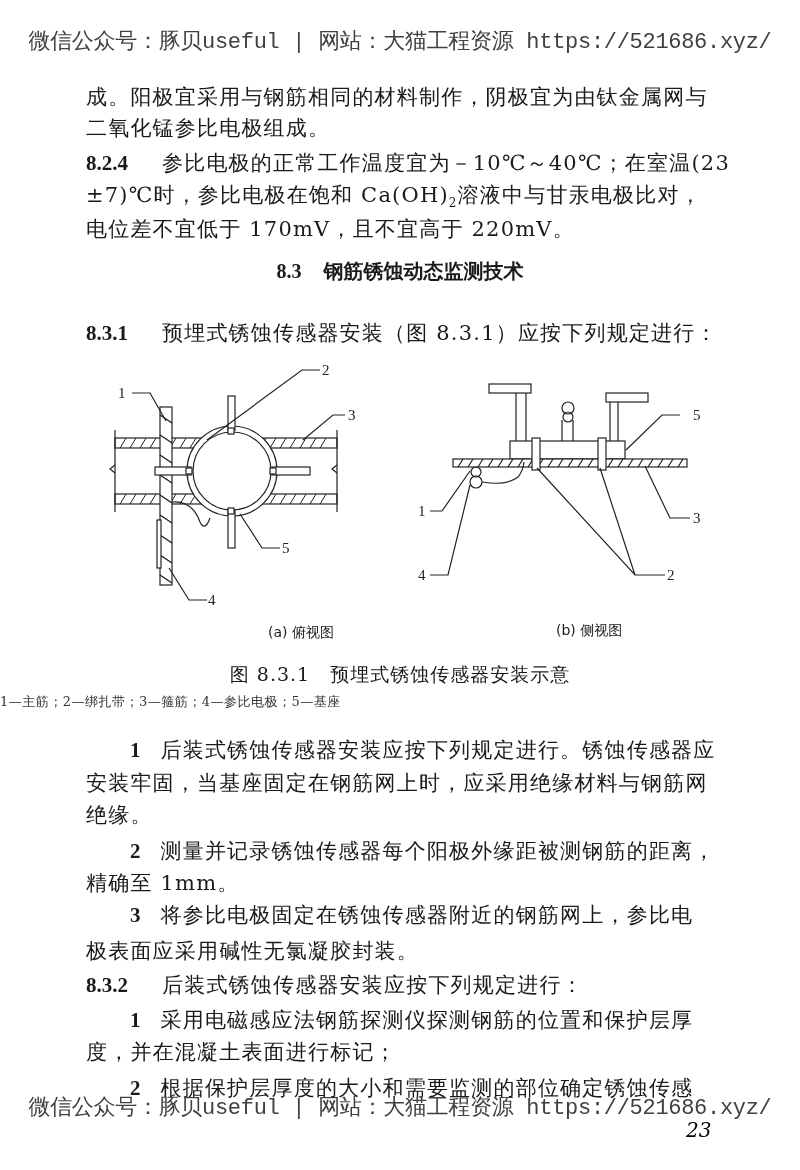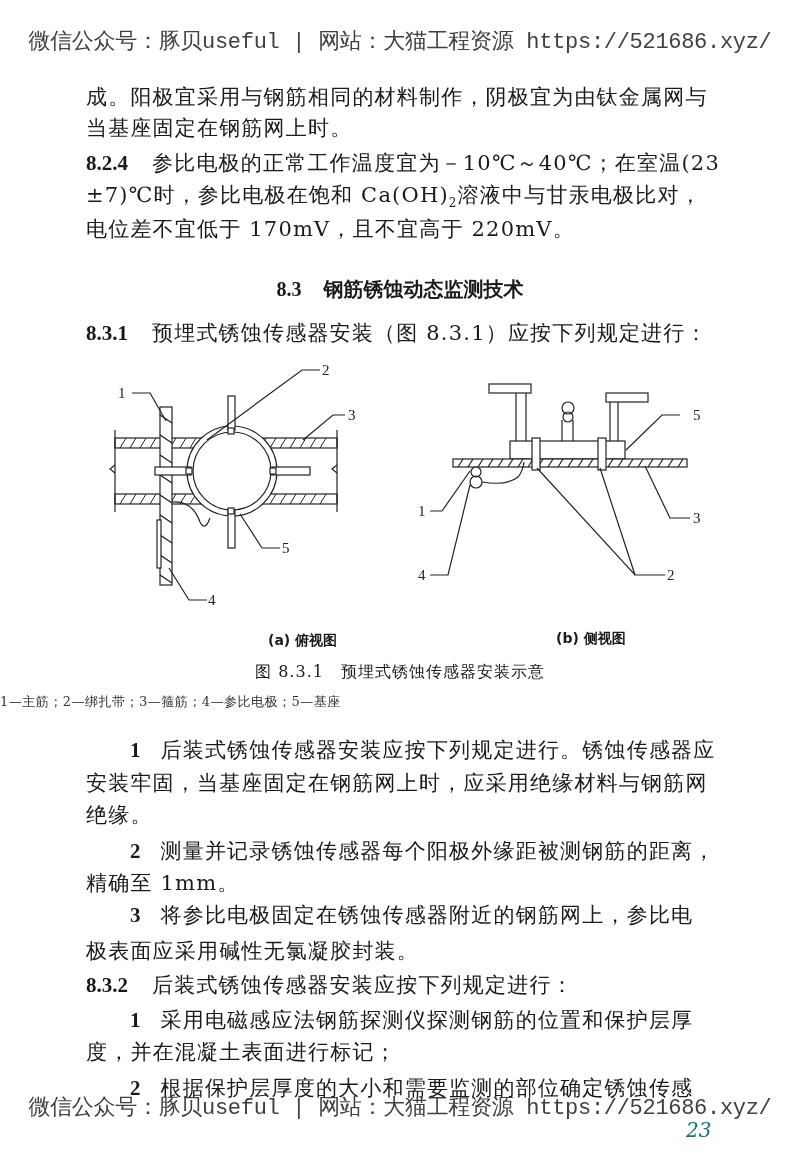--- a/index.html
+++ b/index.html
@@ -5,49 +5,49 @@
   html, body { margin:0; padding:0; background:#ffffff; }
   body { width:800px; height:1170px; position:relative; overflow:hidden;
          font-family:"DejaVu Serif","Liberation Serif",serif; color:#1a1a1a; }
   .wm { position:absolute; left:0; width:800px; text-align:center;
         font-family:"Liberation Mono","DejaVu Sans Mono",monospace;
         color:#404040; font-size:22px; letter-spacing:-0.3px; white-space:nowrap; }
   .wm-top { top:26px; }
   .wm-bot { top:1092px; }
   .line { position:absolute; left:86px; width:645px; font-size:21px; line-height:31px;
           white-space:nowrap; letter-spacing:1.2px; }
-  .clause-no { font-weight:bold; font-family:"Liberation Serif",serif; margin-right:24px; letter-spacing:0; }
+  .clause-no { font-weight:bold; font-family:"Liberation Serif",serif; margin-right:34px; letter-spacing:0; }
   .item-no { font-weight:bold; font-family:"Liberation Serif",serif; margin-right:20px; margin-left:44px; letter-spacing:0;}
   .section { position:absolute; left:0; width:800px; text-align:center; font-size:20px; font-weight:bold;
              font-family:"DejaVu Sans","Liberation Sans",sans-serif; }
   .section .num { font-family:"Liberation Serif",serif; margin-right:22px; }
   .figure { position:absolute; }
-  .subcap { position:absolute; font-size:14px; font-weight:bold; font-family:"DejaVu Sans",sans-serif;margin-top:8px; }
-  .figcap { position:absolute; left:0; width:800px; text-align:center; font-size:16px; letter-spacing:1px; }
+  .subcap { position:absolute; font-size:14px; font-weight:normal; font-family:"DejaVu Sans",sans-serif; }
+  .figcap { position:absolute; left:0; width:800px; text-align:center; font-size:19px; letter-spacing:1px; }
   .figleg { position:absolute; left:0; width:800px; font-size:13px; color:#333; letter-spacing:0.5px; }
-  .pageno { position:absolute; left:686px; top:1118px; font-size:20px; font-style:italic; color:#0f766e; }
+  .pageno { position:absolute; left:686px; top:1118px; font-size:20px; font-style:italic; color:#000000; }
   sub { font-size:12px; }
 </style>
 </head>
 <body>
 
 <div class="wm wm-top">微信公众号：豚贝useful | 网站：大猫工程资源 https://521686.xyz/</div>
 
 <div class="line" style="top:82px">成。阳极宜采用与钢筋相同的材料制作，阴极宜为由钛金属网与</div>
-<div class="line" style="top:113px">当基座固定在钢筋网上时。</div>
+<div class="line" style="top:113px">二氧化锰参比电极组成。</div>
 
 <div class="line" style="top:148px">
   <span class="clause-no">8.2.4</span><span>参比电极的正常工作温度宜为－10℃～40℃；在室温(23</span>
 </div>
 <div class="line" style="top:180px">
   <span>±7)℃时，参比电极在饱和 Ca(OH)</span><sub>2</sub><span>溶液中与甘汞电极比对，</span>
 </div>
 <div class="line" style="top:214px">电位差不宜低于 170mV，且不宜高于 220mV。</div>
 
-<div class="section" style="top:276px">
+<div class="section" style="top:258px">
   <span class="num">8.3</span><span>钢筋锈蚀动态监测技术</span>
 </div>
 
 <div class="line" style="top:318px">
   <span class="clause-no">8.3.1</span><span>预埋式锈蚀传感器安装（图 8.3.1）应按下列规定进行：</span>
 </div>
 
 <svg class="figure" style="left:100px;top:360px" width="290" height="260" viewBox="0 0 290 260">
   <g stroke="#222" fill="none" stroke-width="1.2">
 

